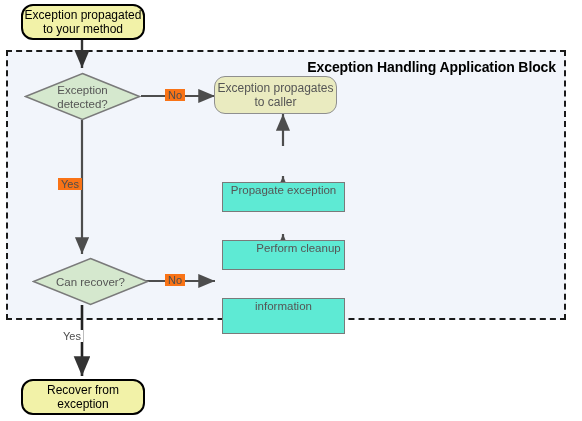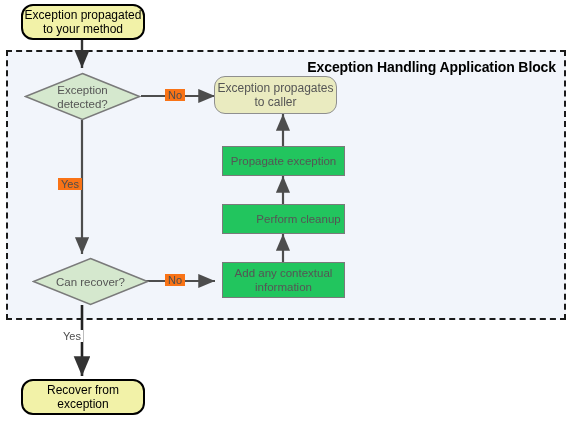--- a/index.html
+++ b/index.html
@@ -84,29 +84,29 @@
     font-size: 11.5px;
     line-height: 14px;
     color: #555555;
     pointer-events: none;
   }
 
   
   .process {
     position: absolute;
     box-sizing: border-box;
-    background: #22c55e;
+    background: #5eead4;
     border: 1.5px solid #7a7a7a;
     color: #555555;
     font-size: 11.5px;
     line-height: 14px;
     display: flex;
-    align-items: center;
     justify-content: center;
     text-align: center;
+    margin-top: 36px;
   }
 
   
   .connectors {
     position: absolute;
     left: 0;
     top: 0;
     width: 582px;
     height: 421px;
     pointer-events: none;
@@ -203,21 +203,20 @@
   <div class="process" style="left:222px; top:146px; width:123px; height:30px;">
     <span>Propagate exception</span>
   </div>
 
   <div class="process" style="left:222px; top:204px; width:123px; height:30px;padding-left:30px;">
     <span>Perform cleanup</span>
   </div>
 
   <div class="process" style="left:222px; top:262px; width:123px; height:36px;">
     <div>
-      <div>Add any contextual</div>
       <div>information</div>
     </div>
   </div>
 
   <div class="diamond-wrap" style="left:32px; top:257px; width:117px; height:49px;">
     <svg width="117" height="49" viewBox="0 0 117 49">
       <polygon points="58.5,1.5 115.5,24.5 58.5,47.5 1.5,24.5" fill="#d5e8ce" stroke="#7a7a7a" stroke-width="1.6"></polygon>
     </svg>
     <div class="diamond-label">
       <span>Can recover?</span>

